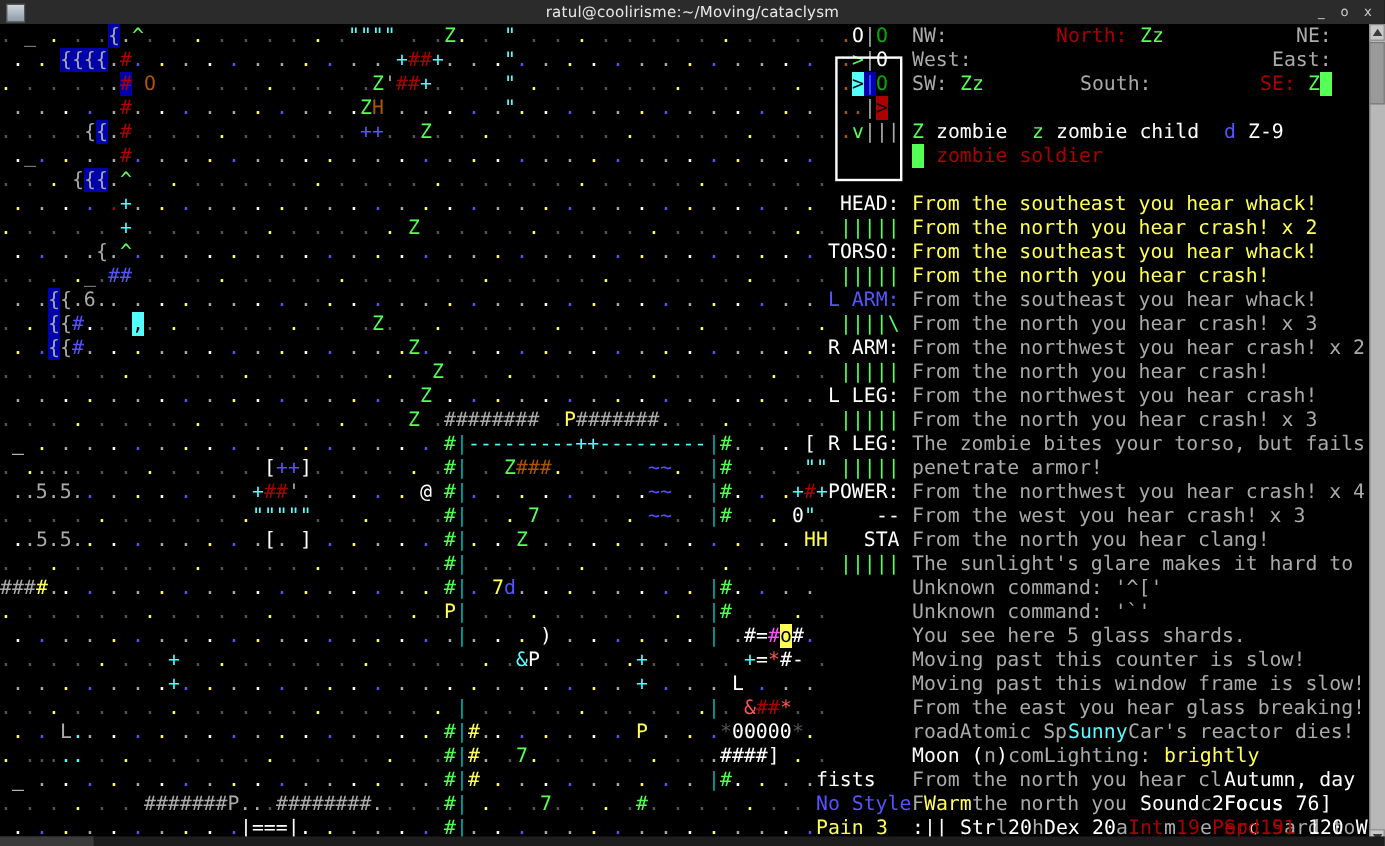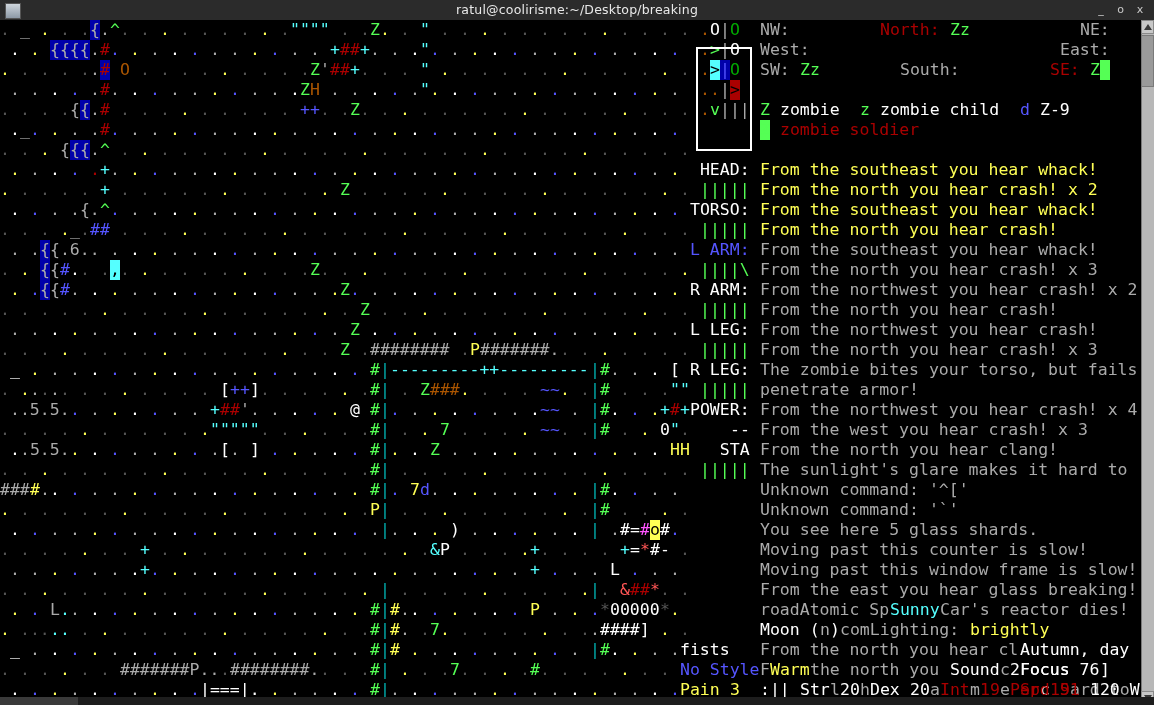--- a/index.html
+++ b/index.html
@@ -74,21 +74,21 @@
   #sbthumb{position:absolute;left:1px;top:15px;width:13px;height:52px;
     background:#9a9a9a;border:1px solid #7a7a7a;box-sizing:border-box;}
   #botbar{position:absolute;left:0;bottom:0;width:1154px;height:8px;background:#1d1d1d;}
   #botbar i{position:absolute;left:0;top:0;width:78px;height:8px;background:#3a3a3a;}
 </style>
 </head>
 <body>
 
 <div id="titlebar">
   <div id="tb-icon"></div>
-  <div id="tb-title">ratul@coolirisme:~/Desktop/breaking</div>
+  <div id="tb-title">ratul@coolirisme:~/Moving/cataclysm</div>
   <div id="tb-btns">
     <span>_</span>
     <span>o</span>
     <span>x</span>
   </div>
 </div>
 
 <div id="term">
   <div id="grid">
       <div class="row"><span class="c-dgy" style="width:10px">.</span><span class="" style="width:10px"> </span><span class="c-gry" style="width:10px">_</span><span class="" style="width:10px"> </span><span class="c-lyl" style="width:10px">.</span><span class="" style="width:10px"> </span><span class="c-dgy" style="width:10px">.</span><span class="" style="width:10px"> </span><span class="c-dgy" style="width:10px">.</span><span class="c-gry bg-blu" style="width:10px">{</span><span class="c-gry" style="width:10px">.</span><span class="c-lgn" style="width:10px">^</span><span class="c-dgy" style="width:10px">.</span><span class="" style="width:10px"> </span><span class="c-dgy" style="width:10px">.</span><span class="" style="width:10px"> </span><span class="c-lyl" style="width:10px">.</span><span class="" style="width:10px"> </span><span class="c-dgy" style="width:10px">.</span><span class="" style="width:10px"> </span><span class="c-dgy" style="width:10px">.</span><span class="" style="width:10px"> </span><span class="c-dgy" style="width:10px">.</span><span class="" style="width:10px"> </span><span class="c-dgy" style="width:10px">.</span><span class="" style="width:10px"> </span><span class="c-lyl" style="width:10px">.</span><span class="" style="width:10px"> </span><span class="c-dgy" style="width:10px">.</span><span class="c-lcy" style="width:40px">""""</span><span class="" style="width:10px"> </span><span class="c-dgy" style="width:10px">.</span><span class="" style="width:10px"> </span><span class="c-dgy" style="width:10px">.</span><span class="c-lgn" style="width:10px">Z</span><span class="c-lyl" style="width:10px">.</span><span class="" style="width:10px"> </span><span class="c-dgy" style="width:10px">.</span><span class="" style="width:10px"> </span><span class="c-lcy" style="width:10px">"</span><span class="" style="width:10px"> </span><span class="c-dgy" style="width:10px">.</span><span class="" style="width:10px"> </span><span class="c-dgy" style="width:10px">.</span><span class="" style="width:10px"> </span><span class="c-lyl" style="width:10px">.</span><span class="" style="width:10px"> </span><span class="c-dgy" style="width:10px">.</span><span class="" style="width:10px"> </span><span class="c-dgy" style="width:10px">.</span><span class="" style="width:10px"> </span><span class="c-dgy" style="width:10px">.</span><span class="" style="width:10px"> </span><span class="c-dgy" style="width:10px">.</span><span class="" style="width:10px"> </span><span class="c-dgy" style="width:10px">.</span><span class="" style="width:10px"> </span><span class="c-lyl" style="width:10px">.</span><span class="" style="width:10px"> </span><span class="c-dgy" style="width:10px">.</span><span class="" style="width:10px"> </span><span class="c-dgy" style="width:10px">.</span><span class="" style="width:10px"> </span><span class="c-dgy" style="width:10px">.</span><span class="" style="width:10px"> </span><span class="c-dgy" style="width:10px">.</span><span class="" style="width:10px"> </span><span class="c-ylw" style="width:10px">.</span><span class="c-wht" style="width:10px">O</span><span class="c-gry" style="width:10px">|</span><span class="c-grn" style="width:10px">O</span><span class="" style="width:20px">  </span><span class="c-gry" style="width:30px">NW:</span><span class="" style="width:90px">         </span><span class="c-red" style="width:60px">North:</span><span class="" style="width:10px"> </span><span class="c-lgn" style="width:20px">Zz</span><span class="" style="width:110px">           </span><span class="c-gry" style="width:30px">NE:</span><span class="" style="width:30px">   </span></div>

